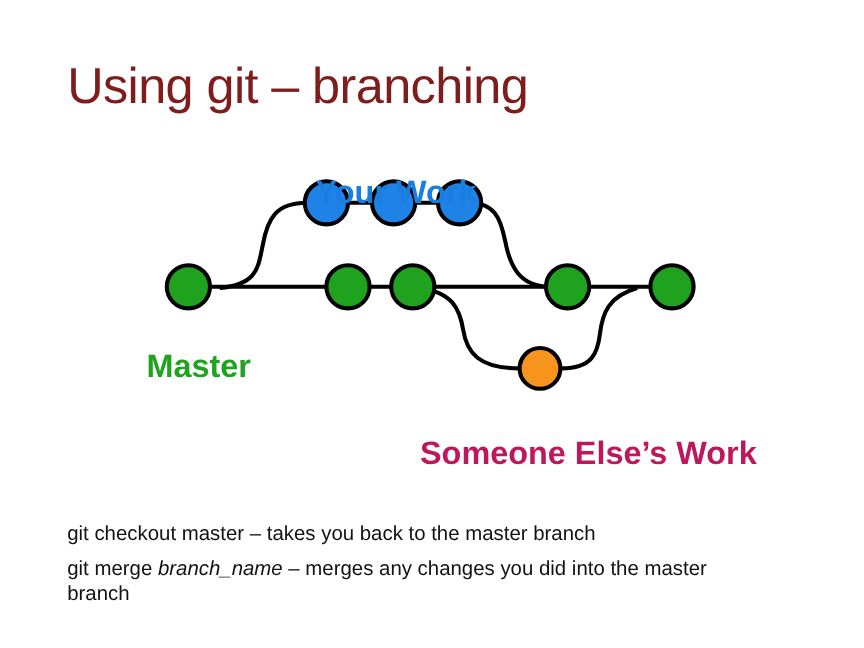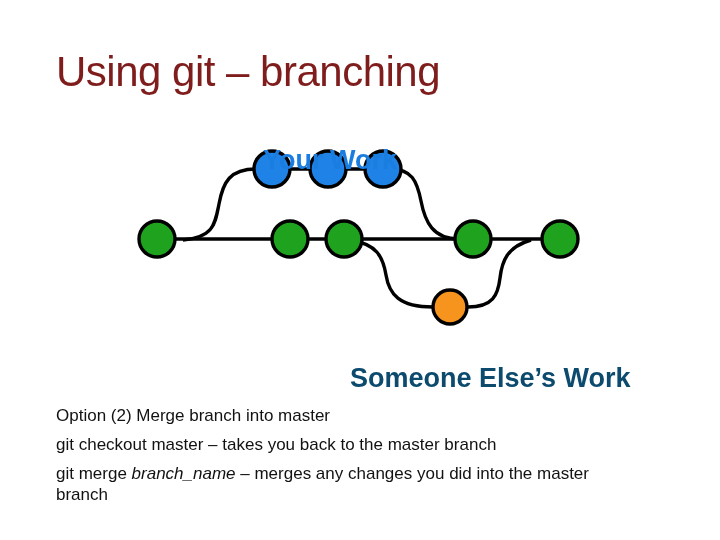--- a/index.html
+++ b/index.html
@@ -80,22 +80,22 @@
       <circle cx="473" cy="239" r="18" fill="#1fa31f" stroke="#000000" stroke-width="3.4"></circle>
       <circle cx="560" cy="239" r="18" fill="#1fa31f" stroke="#000000" stroke-width="3.4"></circle>
       <circle cx="272" cy="169" r="18" fill="#1e82e6" stroke="#000000" stroke-width="3.4"></circle>
       <circle cx="328" cy="169" r="18" fill="#1e82e6" stroke="#000000" stroke-width="3.4"></circle>
       <circle cx="383" cy="169" r="18" fill="#1e82e6" stroke="#000000" stroke-width="3.4"></circle>
       <circle cx="450" cy="307" r="17" fill="#f7941e" stroke="#000000" stroke-width="3.4"></circle>
     </svg>
 
   <div class="lbl lbl-your" style="color: rgb(26, 125, 224);">Your Work</div>
 
+  <div class="lbl lbl-master" style="color: rgb(30, 164, 30);">Master</div>
 
-  <div class="lbl lbl-someone" style="color: #0c4a6e;">Someone Else’s Work</div>
+  <div class="lbl lbl-someone" style="color: #be185d;">Someone Else’s Work</div>
 
-  <p class="bodytext p1">Option (2) Merge branch into master</p>
 
   <p class="bodytext p3"><span>git merge </span><em>branch_name</em><span> – merges any changes you did into the master</span><br><span>branch</span></p>
 
   <p class="bodytext p2">git checkout master – takes you back to the master branch</p>
 
 </div>
 
 </body></html>

